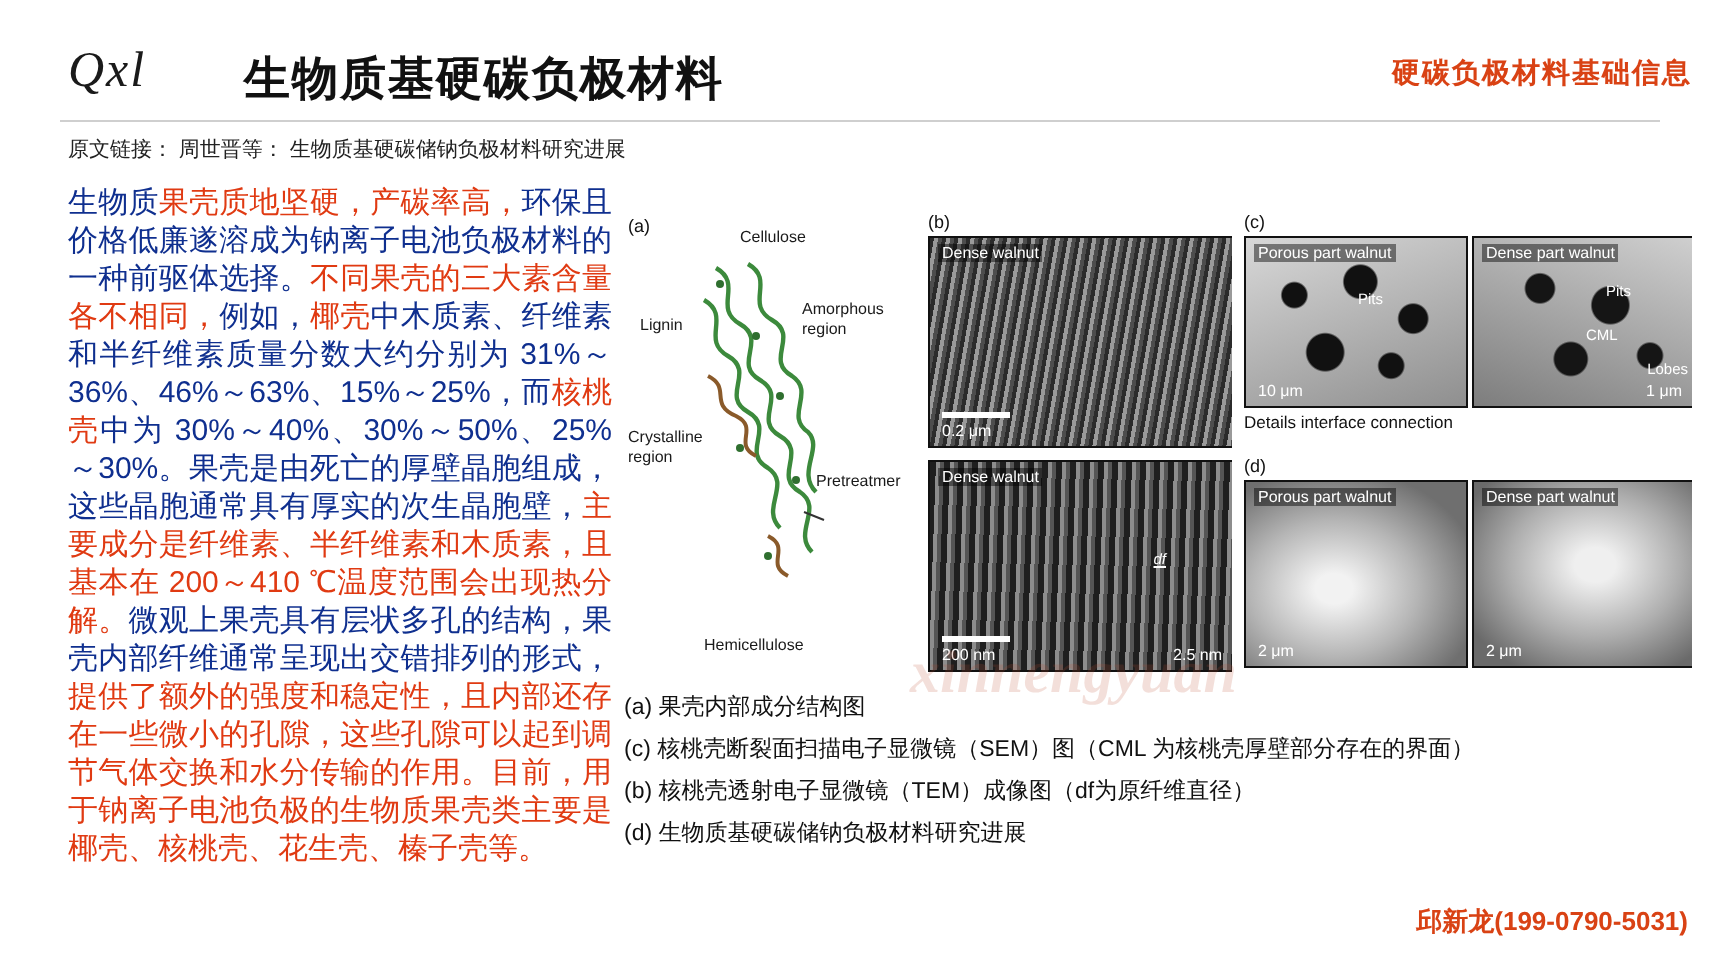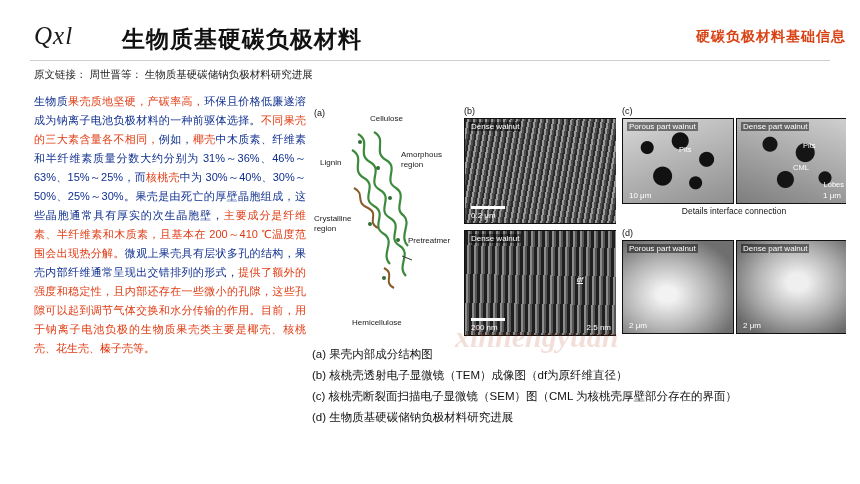--- a/index.html
+++ b/index.html
@@ -92,21 +92,21 @@
     top: 150px;
     font-size: 30px;
     font-style: italic;
   }
   
   .body-text {
     position: absolute;
     left: 34px;
     top: 92px;
     width: 272px;
-    font-size: 11px;
+    font-size: 15px;
     line-height: 19px;
     color: #0f2f8f;
     text-align: justify;
   }
   .body-text .hl {
     color: #e03a12;
   }
   .body-text .blk {
     color: #0f2f8f;
   }
@@ -235,21 +235,21 @@
       radial-gradient(circle at 62% 40%, #151515 9px, rgba(0,0,0,0) 10px),
       radial-gradient(circle at 44% 72%, #151515 8px, rgba(0,0,0,0) 9px),
       radial-gradient(circle at 80% 70%, #151515 6px, rgba(0,0,0,0) 7px),
       linear-gradient(200deg, #cfcfcf, #7d7d7d);
   }
   .sem-caption {
     position: absolute;
     left: 0;
     top: 100px;
     width: 224px;
-    text-align: center;
+    text-align: left;
     font-size: 8.5px;
     color: #111;
   }
   .tag {
     position: absolute;
     font-size: 7.5px;
     color: #ffffff;
     text-align: center;
   }
   
@@ -391,18 +391,19 @@
       </div>
       <div class="dpan dpan-r">
         <div class="inner-label">Dense part walnut</div>
         <div class="scalebar-txt">2 μm</div>
       </div>
     </div>
   </div>
 
   <div class="captions">
     <div>(a) 果壳内部成分结构图</div>
+    <div>(c) 核桃壳断裂面扫描电子显微镜（SEM）图（CML 为核桃壳厚壁部分存在的界面）</div>
     <div>(b) 核桃壳透射电子显微镜（TEM）成像图（df为原纤维直径）</div>
-    <div>(c) 核桃壳断裂面扫描电子显微镜（SEM）图（CML 为核桃壳厚壁部分存在的界面）</div>
     <div>(d) 生物质基硬碳储钠负极材料研究进展</div>
   </div>
 
+  <div class="footer">邱新龙(199-0790-5031)</div>
 </div>
 
 </body></html>

